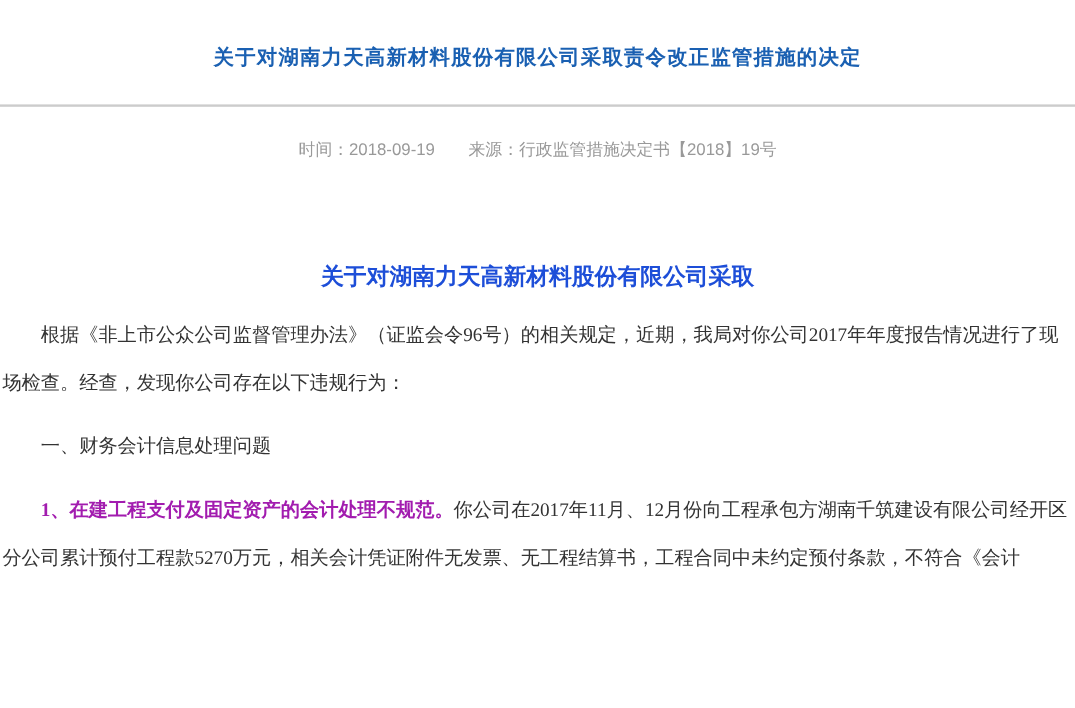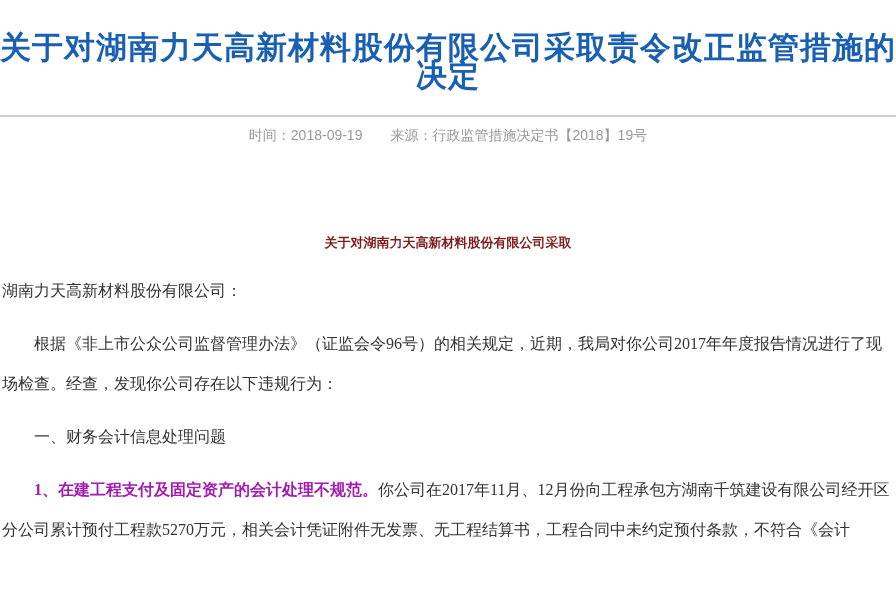--- a/index.html
+++ b/index.html
@@ -10,55 +10,55 @@
     margin: 0 auto;
     background: #ffffff;
     overflow: hidden;
     font-family: "Liberation Serif", "DejaVu Serif", serif;
     color: #333333;
   }
   .page-title {
     margin: 34px 0 0 0;
     text-align: center;
     font-family: "Liberation Sans", "DejaVu Sans", sans-serif;
-    font-size: 31px;
+    font-size: 17px;
     font-weight: bold;
     line-height: 28px;
     color: #1a60b2;
     letter-spacing: 1px;
   }
   .header-divider {
     margin-top: 25px;
     height: 2px;
     background: #cccccc;
     border: none;
   }
   .meta {
-    margin-top: 9px;
+    margin-top: 26px;
     text-align: center;
     font-family: "Liberation Sans", "DejaVu Sans", sans-serif;
     font-size: 14px;
     line-height: 18px;
     color: #999999;
   }
   .meta .meta-source { margin-left: 28px; }
   .doc-number {
     margin-top: 27px;
     text-align: center;
     font-size: 17px;
     line-height: 20px;
     color: #333333;
   }
   .doc-title {
     margin-top: 79px;
     text-align: center;
-    font-size: 13px;
+    font-size: 19px;
     font-weight: bold;
     line-height: 40px;
-    color: #7f1d1d;
+    color: #1d4ed8;
   }
   .doc-body {
     margin-top: 8px;
     padding: 0 2px;
     font-size: 16px;
     line-height: 40px;
     color: #333333;
   }
   .doc-body p { margin: 0; }
   .doc-body p + p { margin-top: 13px; }
@@ -77,19 +77,18 @@
   <div class="meta">
     <span><span>时间：</span><span>2018-09-19</span></span><span class="meta-source"><span>来源：</span><span>行政监管措施决定书【2018】19号</span></span>
   </div>
 
 
   <div class="doc-title">
     <div>关于对湖南力天高新材料股份有限公司采取</div>
   </div>
 
   <div class="doc-body">
-    <p>湖南力天高新材料股份有限公司：</p>
     <p class="indent">根据《非上市公众公司监督管理办法》（证监会令96号）的相关规定，近期，我局对你公司2017年年度报告情况进行了现场检查。经查，发现你公司存在以下违规行为：</p>
     <p class="indent">一、财务会计信息处理问题</p>
     <p class="indent"><strong>1、在建工程支付及固定资产的会计处理不规范。</strong><span>你公司在2017年11月、12月份向工程承包方湖南千筑建设有限公司经开区分公司累计预付工程款5270万元，相关会计凭证附件无发票、无工程结算书，工程合同中未约定预付条款，不符合《会计</span></p>
   </div>
 
 </div>
 
 </body></html>

